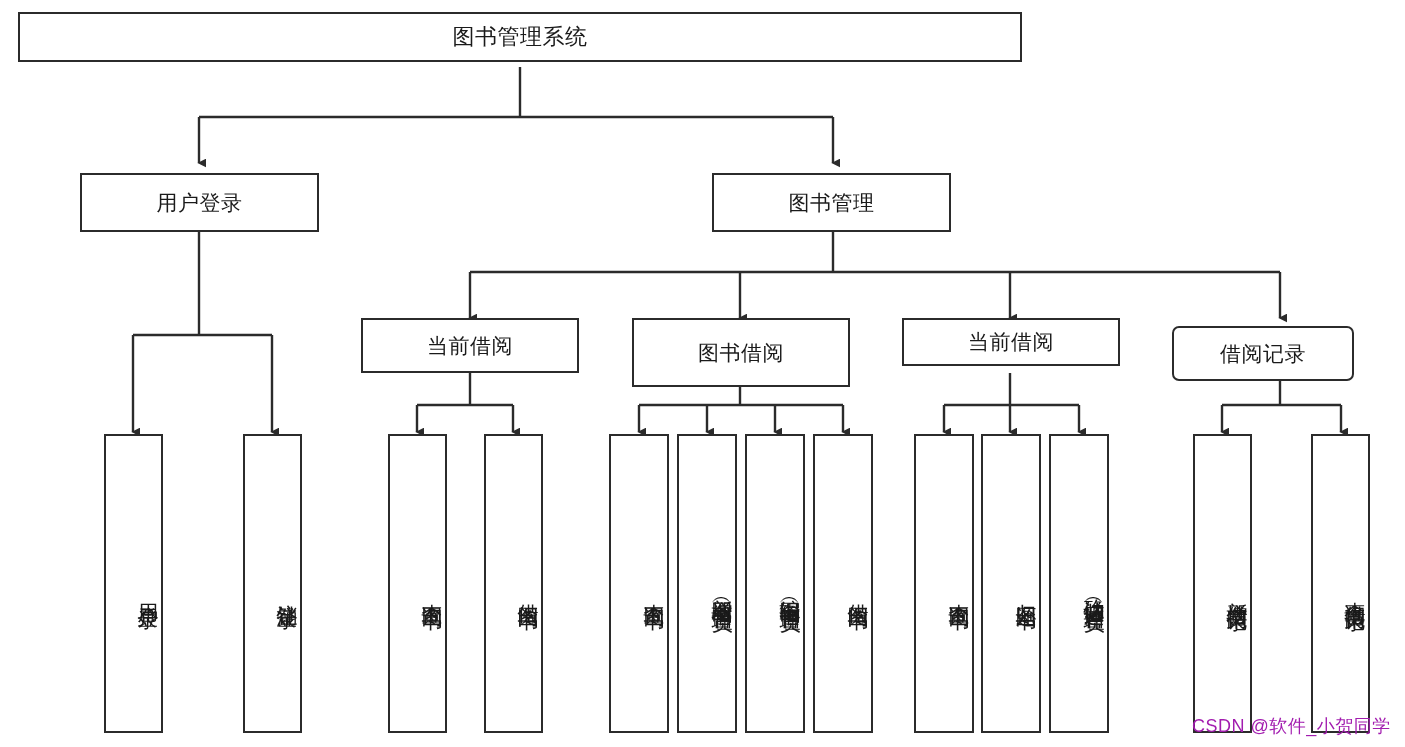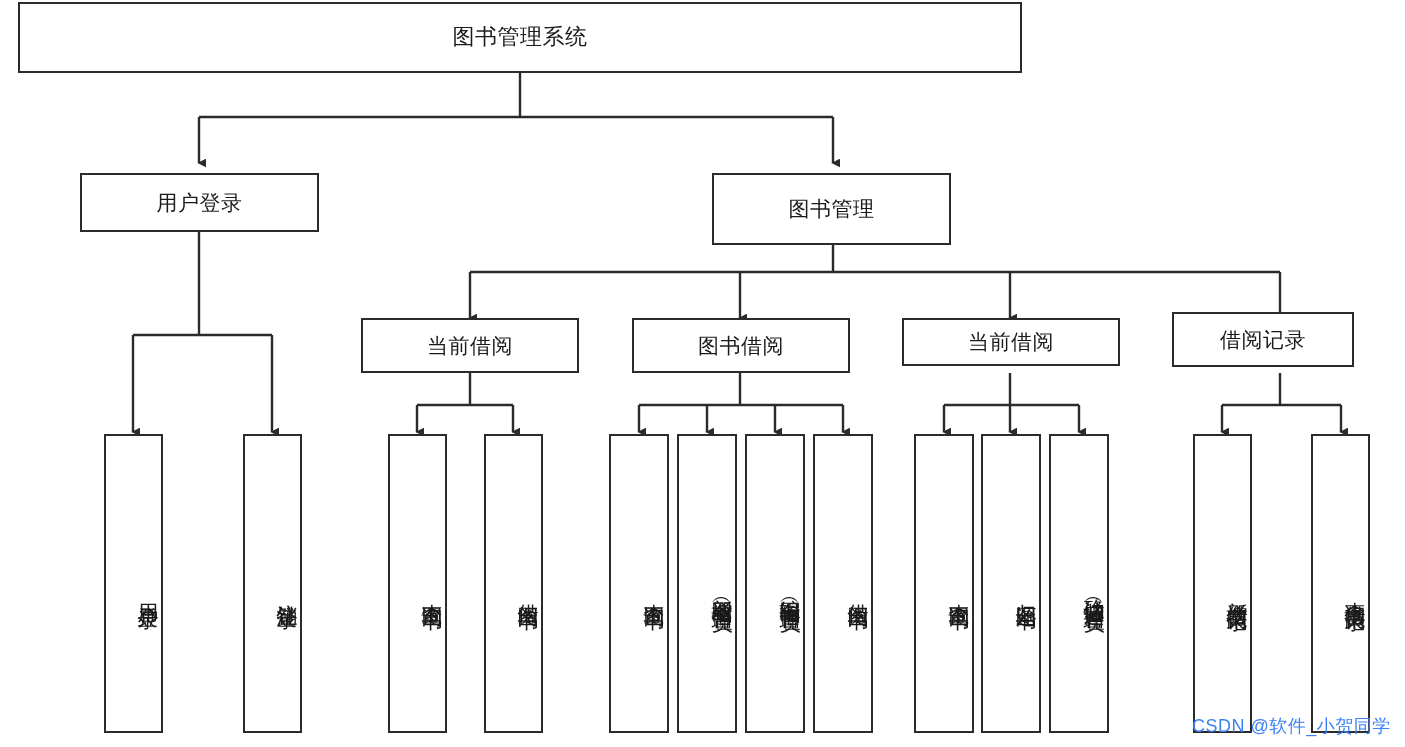--- a/index.html
+++ b/index.html
@@ -53,21 +53,21 @@
   .node.vert .vlabel {
     writing-mode: vertical-rl;
     text-orientation: upright;
     display: block;
   }
   .node.root {
     font-size: 22px;
   }
   .watermark {
     position: absolute;
-    color: #3b82f6;
+    color: #a21caf;
     font-size: 18px;
     white-space: nowrap;
     letter-spacing: 0.5px;
   }
 </style>
 </head>
 <body>
 
 <div id="canvas">
 
@@ -114,41 +114,41 @@
       <path d="M1010,405 L1010,432" marker-end="url(#arrow)"></path>
       <path d="M1079,405 L1079,432" marker-end="url(#arrow)"></path>
 
       <path d="M1280,373 L1280,405"></path>
       <path d="M1222,405 L1341,405"></path>
       <path d="M1222,405 L1222,432" marker-end="url(#arrow)"></path>
       <path d="M1341,405 L1341,432" marker-end="url(#arrow)"></path>
     </g>
   </svg>
 
-  <div class="node horiz root" style="left:18px; top:2px; width:1004px; height:71px;">
+  <div class="node horiz root" style="left:18px; top:12px; width:1004px; height:50px;">
     <span>图书管理系统</span>
   </div>
 
   <div class="node horiz" style="left:80px; top:173px; width:239px; height:59px;">
     <span>用户登录</span>
   </div>
-  <div class="node horiz" style="left:712px; top:173px; width:239px; height:72px;">
+  <div class="node horiz" style="left:712px; top:173px; width:239px; height:59px;">
     <span>图书管理</span>
   </div>
 
   <div class="node horiz" style="left:361px; top:318px; width:218px; height:55px;">
     <span>当前借阅</span>
   </div>
-  <div class="node horiz" style="left:632px; top:318px; width:218px; height:55px;">
+  <div class="node horiz" style="left:632px; top:318px; width:218px; height:69px;">
     <span>图书借阅</span>
   </div>
   <div class="node horiz" style="left:902px; top:318px; width:218px; height:48px;">
     <span>当前借阅</span>
   </div>
-  <div class="node horiz" style="left:1172px; top:312px; width:182px; height:55px;">
+  <div class="node horiz" style="left:1172px; top:326px; width:182px; height:55px;border-radius:7px;">
     <span>借阅记录</span>
   </div>
 
   <div class="node vert" style="left:104px; top:434px; width:59px; height:299px;">
     <span class="vlabel">用户登录</span>
   </div>
   <div class="node vert" style="left:243px; top:434px; width:59px; height:299px;">
     <span class="vlabel">注销登录</span>
   </div>
 

